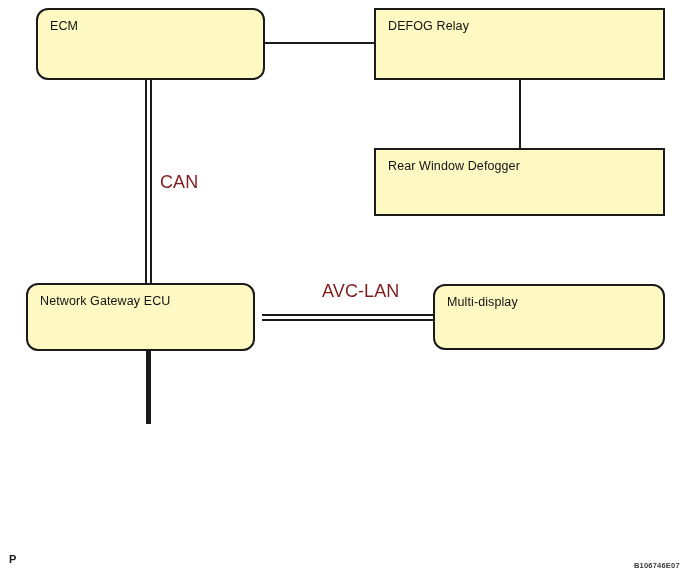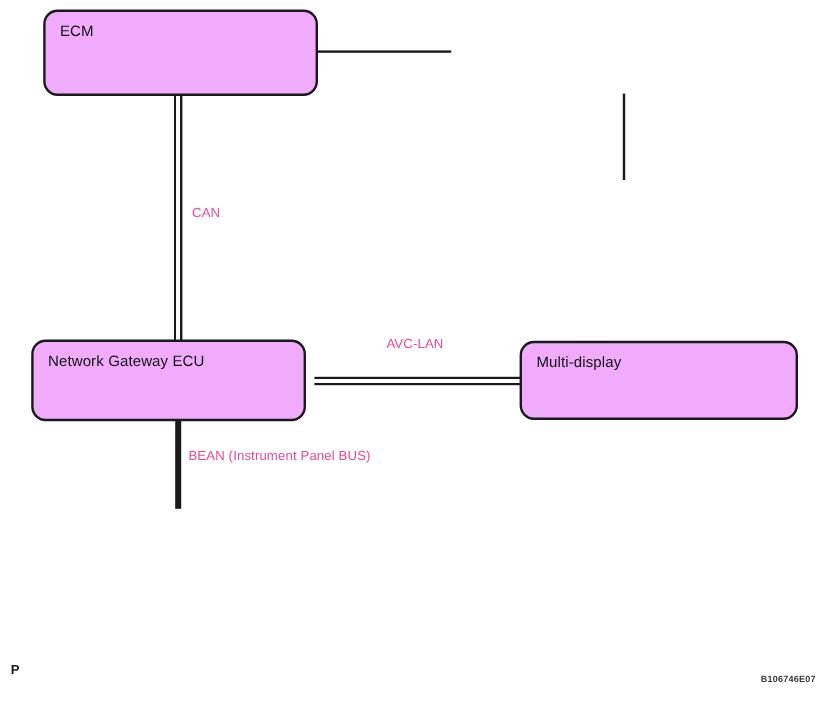--- a/index.html
+++ b/index.html
@@ -17,21 +17,21 @@
     width: 694px;
     height: 585px;
     background: #ffffff;
     overflow: hidden;
   }
 
   
   .node {
     position: absolute;
     box-sizing: border-box;
-    background: #f0abfc;
+    background: #fef9c3;
     border: 2px solid #1a1a1a;
     z-index: 5;
   }
   .node.rounded {
     border-radius: 12px;
   }
   .node.square {
     border-radius: 0;
   }
   .node-label {
@@ -85,22 +85,22 @@
     background:
       linear-gradient(to bottom,
         #1a1a1a 0px, #1a1a1a 2px,
         #ffffff 2px, #ffffff 5px,
         #1a1a1a 5px, #1a1a1a 7px);
   }
 
   
   .bus-label {
     position: absolute;
-    font-size: 11px;
-    color: #ec4899;
+    font-size: 18px;
+    color: #7f1d1d;
     white-space: nowrap;
     z-index: 6;
     letter-spacing: 0.1px;
   }
 
   
   .page-mark {
     position: absolute;
     font-size: 11px;
     font-weight: bold;
@@ -123,27 +123,32 @@
 
   <div class="wire-thin-v" style="left:519px; top:78px; height:72px;"></div>
 
   <div class="wire-double-v" style="left:145px; top:76px; height:211px;"></div>
   <div class="bus-label" style="left:160px; top:172px;">CAN</div>
 
   <div class="wire-double-h" style="left:262px; top:314px; width:175px;"></div>
   <div class="bus-label" style="left:305px; top:281px;margin-left:17px;">AVC-LAN</div>
 
   <div class="wire-thick-v" style="left:146px; top:348px; height:76px;"></div>
-  <div class="bus-label" style="left:157px; top:374px;">BEAN (Instrument Panel BUS)</div>
 
   <div class="node rounded" style="left:36px; top:8px; width:229px; height:72px;">
     <span class="node-label">ECM</span>
   </div>
 
+  <div class="node square" style="left:374px; top:8px; width:291px; height:72px;">
+    <span class="node-label">DEFOG Relay</span>
+  </div>
 
+  <div class="node square" style="left:374px; top:148px; width:291px; height:68px;">
+    <span class="node-label">Rear Window Defogger</span>
+  </div>
 
   <div class="node rounded" style="left:26px; top:283px; width:229px; height:68px;">
     <span class="node-label">Network Gateway ECU</span>
   </div>
 
   <div class="node rounded" style="left:433px; top:284px; width:232px; height:66px;">
     <span class="node-label">Multi-display</span>
   </div>
 
 

